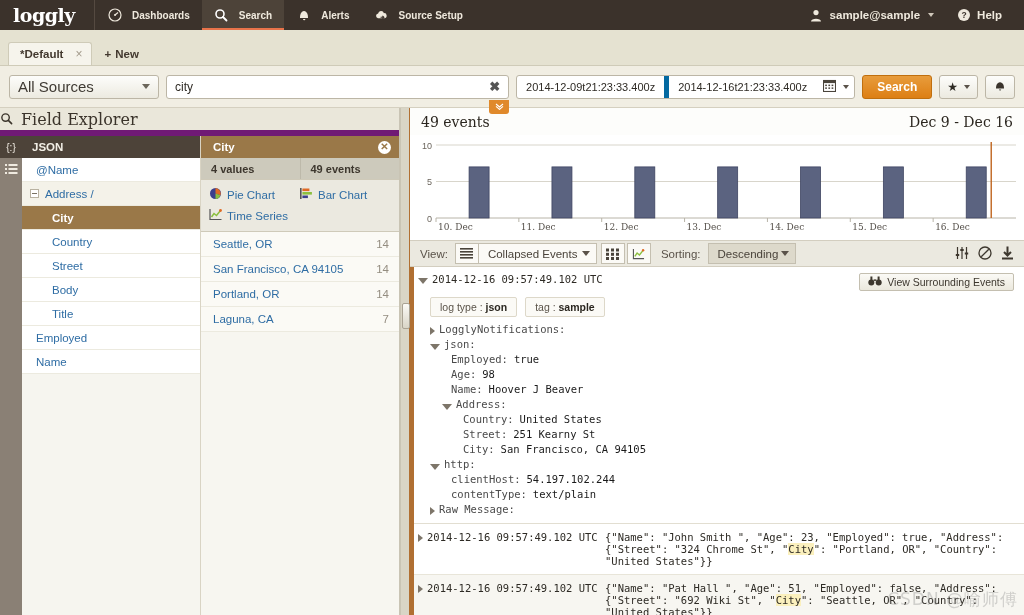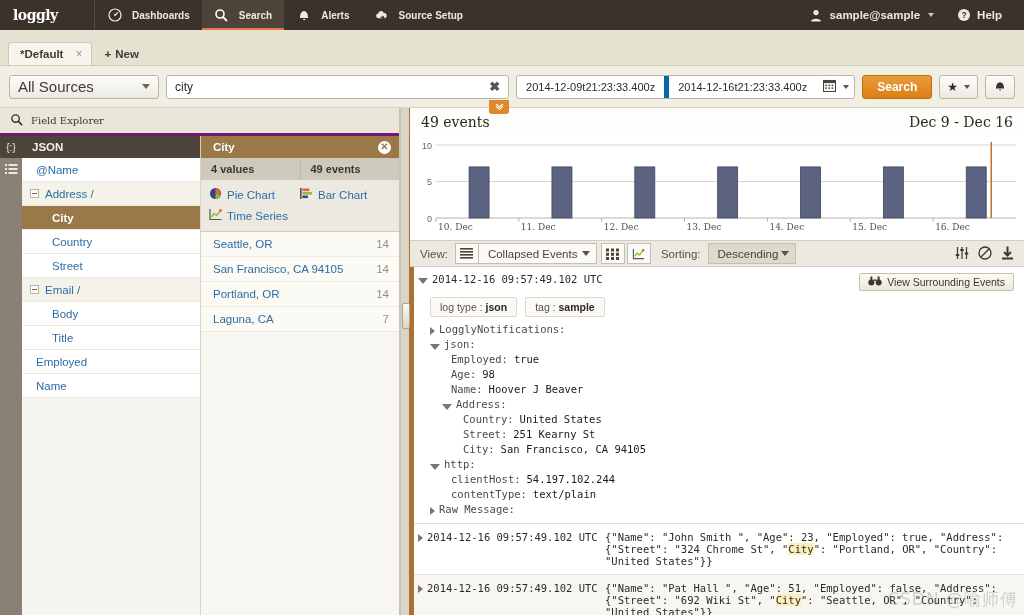--- a/index.html
+++ b/index.html
@@ -14,21 +14,21 @@
 
   
   .topnav {
     height: 30px; background: #3b322b;
     display: flex; align-items: stretch;
     color: #f2efe6;
   }
   .logo {
     width: 94px; display: flex; align-items: center; padding-left: 13px;
     font-family: "DejaVu Serif", serif;
-    font-size: 14px; font-weight: bold; color: #ffffff;
+    font-size: 19px; font-weight: bold; color: #ffffff;
     letter-spacing: -0.5px;
   }
   .nav-sep { width: 1px; background: #554a41; }
   .nav-item {
     display: flex; align-items: center; gap: 10px;
     padding: 0 12px; font-size: 10px; font-weight: bold;
     color: #efe9dd; cursor: pointer; position: relative;
   }
   .nav-item.active { background: #4d4339; }
   .nav-item.active::after {
@@ -116,23 +116,23 @@
     border: 1px solid #bcb6a6; border-radius: 3px;
     display: flex; align-items: center; justify-content: center; gap: 4px; cursor: pointer;
   }
 
   
   .main { display: flex; height: 515px; }
 
   
   .fe { width: 400px; display: flex; flex-direction: column; border-right: 1px solid #c9c4b4; }
   .fe-head {
-    height: 28px; background: #eae7da; border-bottom: 3px solid #701a75;
-    display: flex; align-items: center; gap: 8px; padding-left: 10px;
-    font-family: "DejaVu Serif", serif; font-size: 10px; color: #3b342b;
+    height: 28px; background: #eae7da; border-bottom: 6px solid #701a75;
+    display: flex; align-items: center; gap: 8px; 
+    font-family: "DejaVu Serif", serif; font-size: 16px; color: #3b342b;
   }
   .fe-body { flex: 1; display: flex; overflow: hidden; background: #f6f5ef; }
   .fe-rail {
     width: 22px; background: #8a8075; display: flex; flex-direction: column;
     align-items: center; padding-top: 0; flex-shrink: 0;
   }
   .rail-ico {
     width: 22px; height: 22px; display: flex; align-items: center; justify-content: center;
     color: #efeae0; font-size: 10px; cursor: pointer;
   }
@@ -453,24 +453,20 @@
               <span>Address /</span>
             </div>
             <div class="fe-row child sel">
               <span>City</span>
             </div>
             <div class="fe-row child">
               <span>Country</span>
             </div>
             <div class="fe-row child">
               <span>Street</span>
-            </div>
-            <div class="fe-row grp">
-              <span class="tgl"></span>
-              <span>Email /</span>
             </div>
             <div class="fe-row child">
               <span>Body</span>
             </div>
             <div class="fe-row child">
               <span>Title</span>
             </div>
             <div class="fe-row">
               <span>Employed</span>
             </div>

